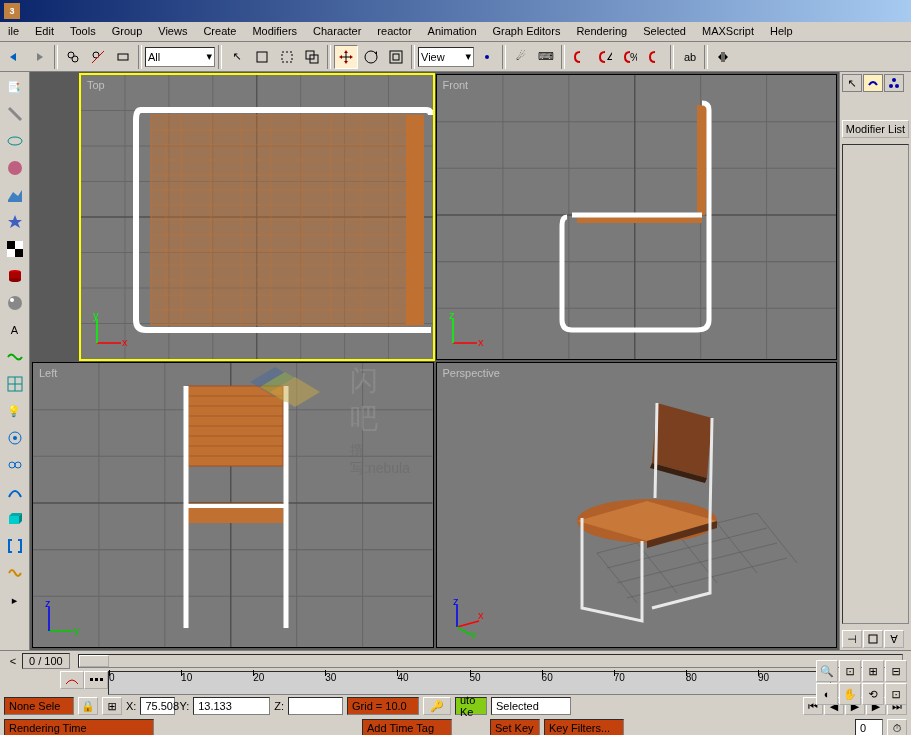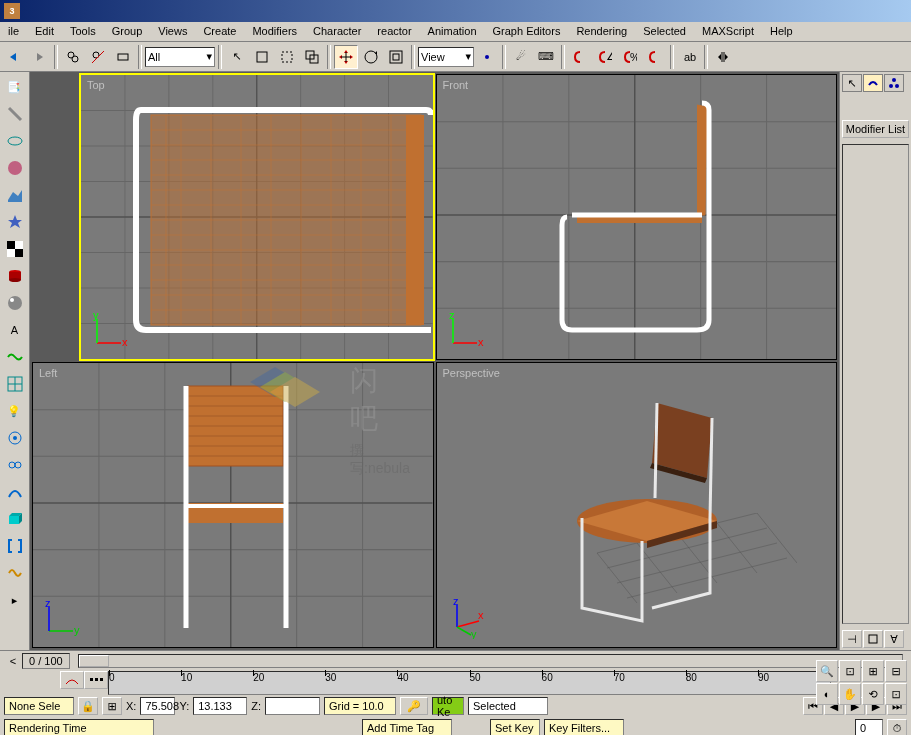--- a/index.html
+++ b/index.html
@@ -34,21 +34,21 @@
 .slider-row { height:20px; display:flex; align-items:center; padding:0 4px; }
 .frame-ind { border:1px inset #808080; background:#d4d0c8; padding:1px 6px; margin-right:4px; }
 .slider-track { flex:1; height:14px; background:#d4d0c8; border:1px inset #808080; position:relative; margin:0 4px; }
 .slider-thumb { position:absolute; left:0; top:0; width:30px; height:12px; background:#d4d0c8; border:1px outset #fff; }
 .ruler-row { height:24px; display:flex; padding-left:60px; }
 .ruler { flex:1; background:#d0d0d0; border:1px inset #808080; position:relative; margin-right:80px; }
 .tick { position:absolute; top:0; font-size:10px; color:#000; }
 .tick::before { content:''; position:absolute; top:-2px; left:0; width:1px; height:6px; background:#000; }
 .status-rows { display:flex; flex-direction:column; }
 .srow { height:22px; display:flex; align-items:center; gap:4px; padding:0 4px; }
-.sfield { border:1px inset #808080; background:#fef9c3; height:18px; display:flex; align-items:center; padding:0 4px; }
+.sfield { border:1px inset #808080; background:#c2410c; height:18px; display:flex; align-items:center; padding:0 4px; }
 .sfield.white { background:#fff; }
 .sbtn { width:20px; height:18px; border:1px outset #fff; background:#d4d0c8; display:flex; align-items:center; justify-content:center; }
 .play-btns { display:flex; gap:1px; }
 .nav-btns { position:absolute; right:4px; bottom:30px; display:grid; grid-template-columns:repeat(4,22px); gap:1px; }
 .nav-btn { width:22px; height:22px; border:1px outset #fff; background:#d4d0c8; display:flex; align-items:center; justify-content:center; }
 .watermark { position:absolute; top:270px; left:200px; z-index:20; opacity:0.5; pointer-events:none; }
 .wm-text { position:absolute; color:#666; font-size:14px; font-family:sans-serif; }
 svg.chair { position:absolute; }
 </style>
 </head>
@@ -546,21 +546,21 @@
     </div>
   </div>
   <div class="status-rows">
     <div class="srow">
       <div class="sfield" style="width:70px">None Sele</div>
       <div class="sbtn">🔒</div>
       <div class="sbtn">⊞</div>
       <span>X:</span>
       <div class="sfield white" style="width:35px">75.508</div>
       <span>Y:</span>
-      <div class="sfield white" style="width:54px">13.133</div>
+      <div class="sfield white" style="width:77px">13.133</div>
       <span>Z:</span>
       <div class="sfield white" style="width:55px"></div>
       <div class="sfield" style="width:72px">Grid = 10.0</div>
       <div class="sbtn" style="width:28px">🔑</div>
       <div class="sfield" style="background:#84cc16;width:32px">uto Ke</div>
       <div class="sfield white" style="width:80px">Selected</div>
       <div style="flex:1"></div>
       <div class="play-btns">
         <div class="sbtn">⏮</div>
         <div class="sbtn">◀</div>

